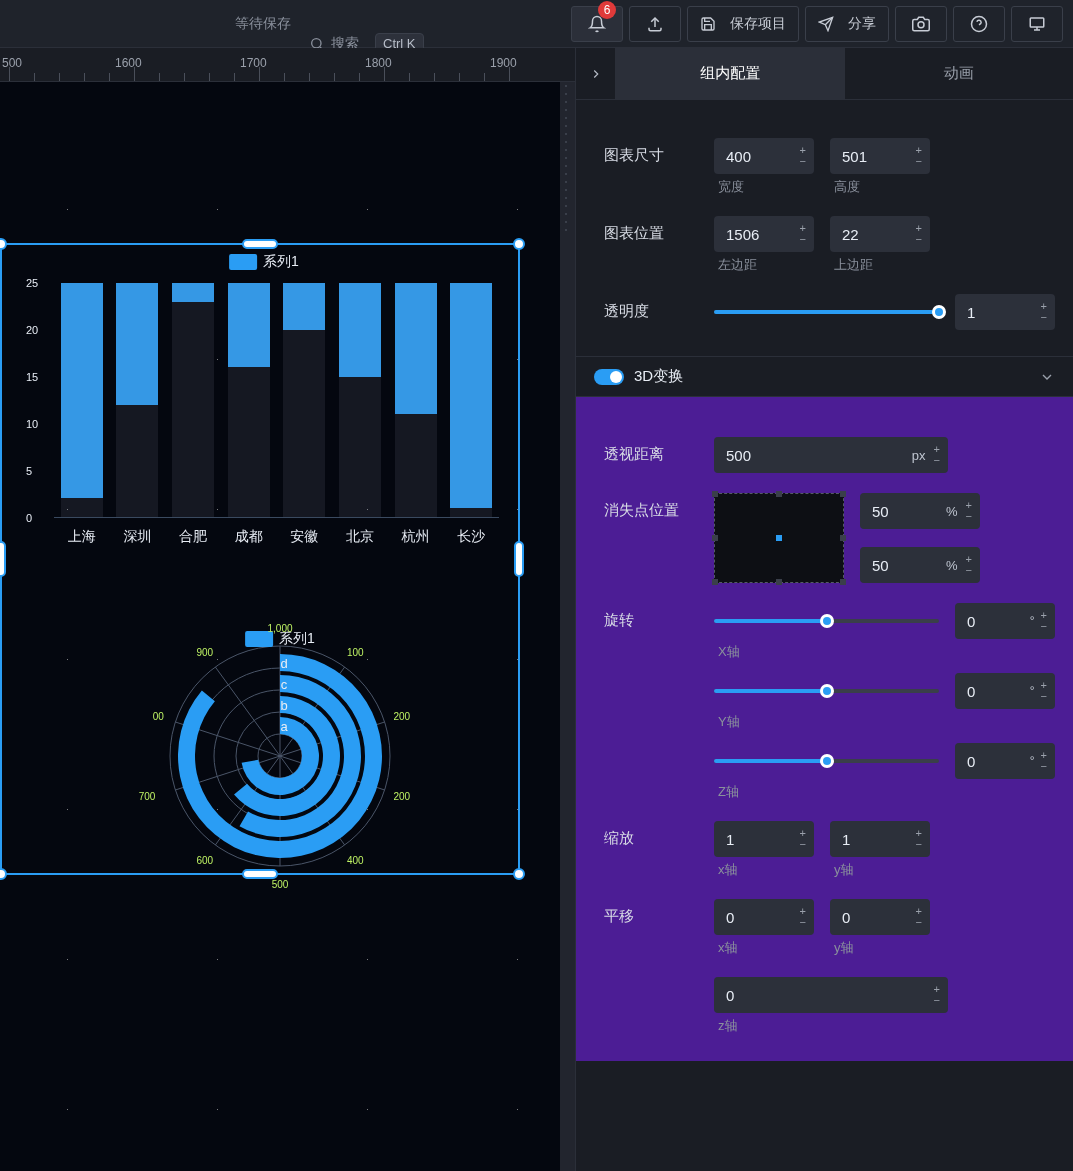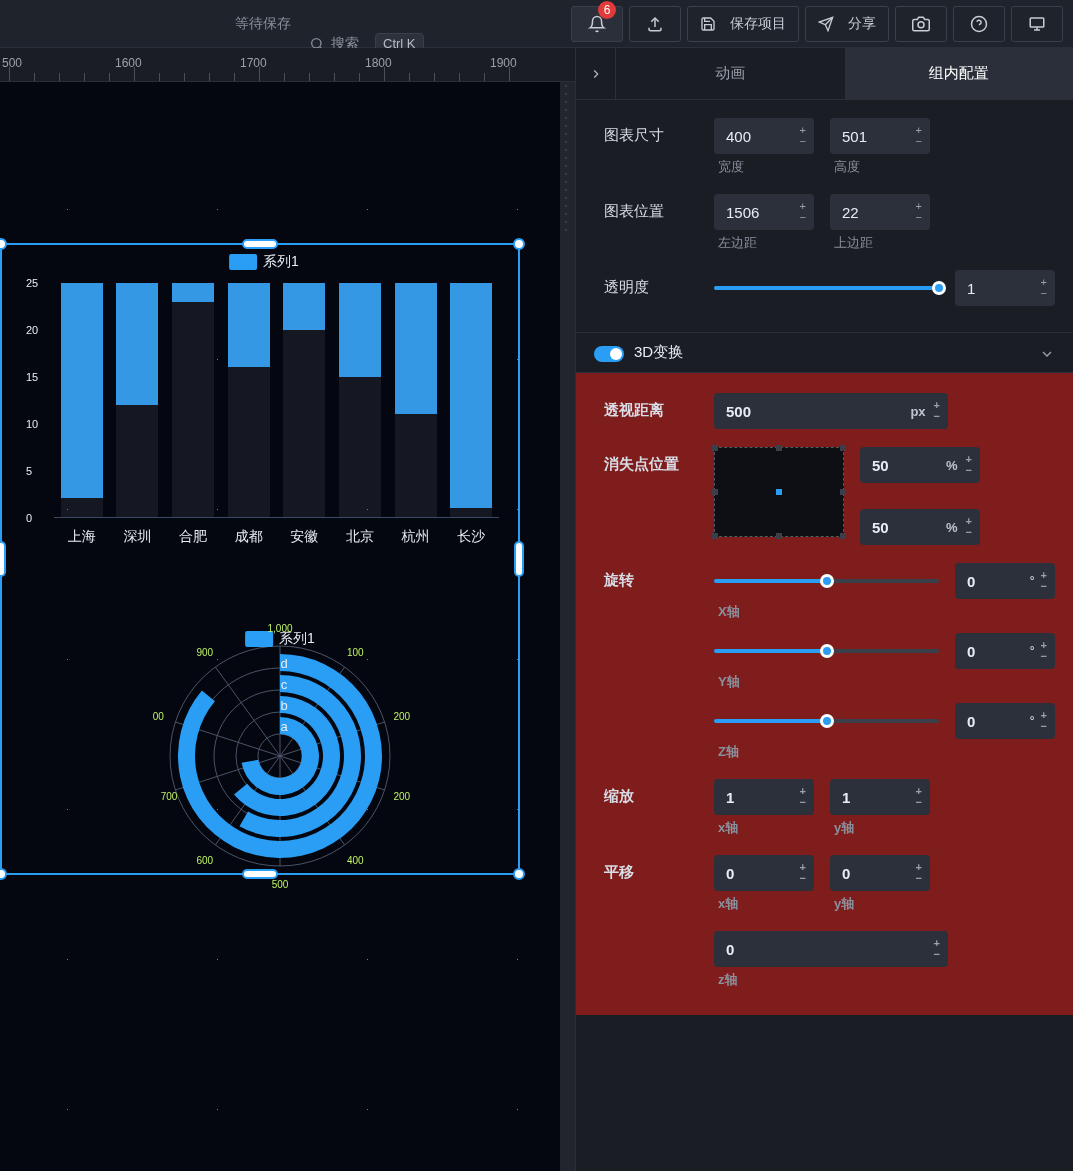--- a/index.html
+++ b/index.html
@@ -121,48 +121,48 @@
 .roselegend{position:absolute;top:22px;left:50%;transform:translateX(-50%);display:flex;align-items:center;gap:6px;color:#e8edf5;font-size:14px;}
 .ticklabel{position:absolute;color:#bef264;font-size:10px;transform:translate(-50%,-50%);}
 .rlabel{position:absolute;color:#e8edf5;font-size:13px;transform:translate(-50%,-50%);}
 
 .panel{flex:1;background:#1a1d24;border-left:1px solid #2b2f39;overflow:auto;}
 .tabs{display:flex;height:52px;border-bottom:1px solid #2b2f39;align-items:stretch;}
 .chev{width:40px;display:flex;align-items:center;justify-content:center;border-right:1px solid #2b2f39;color:#b7bdc8;}
 .tab{flex:1;display:flex;align-items:center;justify-content:center;color:#9aa0ab;font-size:15px;}
 .tab.active{background:#2b2f39;color:#fff;}
 .section{padding:18px 18px 8px 28px;}
-.row{display:flex;align-items:flex-start;margin-bottom:18px;}
+.row{display:flex;align-items:flex-start;margin-bottom:18px;margin-top:20px;}
 .row .label{width:110px;color:#d8dce5;font-size:15px;padding-top:8px;}
 .inputs{flex:1;display:flex;gap:16px;}
 .inputcol{display:flex;flex-direction:column;gap:4px;}
 .numbox{background:#2c303a;border-radius:4px;height:36px;display:flex;align-items:center;padding:0 8px 0 12px;color:#e8edf5;font-size:15px;position:relative;min-width:100px;}
 .numbox.wide{min-width:234px;}
 .numbox.wideish{min-width:120px;}
 .numbox .val{flex:1;}
 .numbox .unit{color:#bfc5d0;margin-right:8px;font-size:13px;}
 .stepper{display:flex;flex-direction:column;gap:2px;}
 .stepper span{color:#9aa0ab;font-size:11px;line-height:9px;cursor:pointer;}
 .sublabel{color:#8a909c;font-size:13px;margin-left:4px;}
 .sliderwrap{flex:1;display:flex;align-items:center;gap:16px;}
 .slider{flex:1;height:36px;display:flex;align-items:center;position:relative;}
 .track{height:4px;background:#3a3f4a;border-radius:2px;width:100%;position:relative;}
 .fill{height:4px;background:#2a9df4;border-radius:2px;}
 .thumb{position:absolute;top:50%;width:14px;height:14px;background:#2a9df4;border:3px solid #fff;border-radius:50%;transform:translate(-50%,-50%);}
-.togglerow{display:flex;align-items:flex-end;padding:10px 18px 10px 18px;border-top:1px solid #2b2f39;border-bottom:1px solid #2b2f39;}
+.togglerow{display:flex;align-items:center;padding:10px 18px 10px 18px;border-top:1px solid #2b2f39;border-bottom:1px solid #2b2f39;}
 .toggle{width:30px;height:16px;background:#2a9df4;border-radius:8px;position:relative;margin-right:10px;}
 .toggle::after{content:"";position:absolute;right:2px;top:2px;width:12px;height:12px;background:#fff;border-radius:50%;}
 .togglerow .label2{flex:1;color:#e8edf5;font-size:15px;}
 .togglerow .chevd{color:#9aa0ab;}
-.subsection{background:#7f1d1d;padding:20px 18px 8px 28px;font-weight:bold;}
+.subsection{background:#4c1d95;padding:20px 18px 8px 28px;}
 .deg{font-size:12px;color:#bfc5d0;margin-right:6px;}
 .vpbox{width:130px;height:90px;background:#0d0f14;border:1px dashed #555a66;position:relative;margin-right:16px;display:flex;align-items:center;justify-content:center;}
 .vpbox .sq{width:6px;height:6px;background:#3a3f4a;position:absolute;}
 .vpbox .sq.c{background:#2a9df4;position:static;}
-.vpcol{display:flex;flex-direction:column;gap:26px;}
+.vpcol{display:flex;flex-direction:column;gap:18px;}
 svg{display:block;}
 </style>
 </head>
 <body>
 
 <div class="topbar">
   <span class="save-status">等待保存</span>
   <div class="search">
     <svg width="16" height="16" viewBox="0 0 24 24" fill="none" stroke="#8a909c" stroke-width="2">
         <circle cx="11" cy="11" r="7"></circle>
@@ -344,21 +344,21 @@
           <path d="M135,67 A81,81 0 1 1 94.50000000000003,218.14805770653953 L103.00000000000001,203.42562584220408 A64,64 0 1 0 135,84 Z" fill="#2a9df4"></path>
           <path d="M135,46 A102,102 0 1 1 56.86346680186425,82.435663811973 L69.88622233488687,93.36305317664417 A85,85 0 1 0 135,63 Z" fill="#2a9df4"></path>
         </svg>
       <div id="roseticks">
           <span class="ticklabel" style="left: 210.237px; top: 44.4458px;">100</span>
           <span class="ticklabel" style="left: 256.735px; top: 108.446px;">200</span>
           <span class="ticklabel" style="left: 256.735px; top: 187.554px;">200</span>
           <span class="ticklabel" style="left: 210.237px; top: 251.554px;">400</span>
           <span class="ticklabel" style="left: 135px; top: 276px;">500</span>
           <span class="ticklabel" style="left: 59.7635px; top: 251.554px;">600</span>
-          <span class="ticklabel" style="left: 24px; top: 187.554px;">700</span>
+          <span class="ticklabel" style="left: 2px; top: 187.554px;">700</span>
           <span class="ticklabel" style="left: 13.2648px; top: 108.446px;">00</span>
           <span class="ticklabel" style="left: 59.7635px; top: 44.4458px;">900</span>
           <span class="ticklabel" style="left: 135px; top: 20px;">1,000</span>
         </div>
       <div id="roserlabels">
           <span class="rlabel" style="left: 139px; top: 117.5px;">a</span>
           <span class="rlabel" style="left: 139px; top: 96.5px;">b</span>
           <span class="rlabel" style="left: 139px; top: 75.5px;">c</span>
           <span class="rlabel" style="left: 139px; top: 54.5px;">d</span>
         </div>
@@ -376,22 +376,22 @@
     </div>
   </div>
 
   <div class="panel">
     <div class="tabs">
       <div class="chev">
         <svg width="14" height="14" viewBox="0 0 24 24" fill="none" stroke="#b7bdc8" stroke-width="2">
             <polyline points="9 18 15 12 9 6"></polyline>
           </svg>
       </div>
+      <div class="tab active">组内配置</div>
       <div class="tab">动画</div>
-      <div class="tab active">组内配置</div>
     </div>
 
     <div class="section">
       <div class="row">
         <div class="label">图表尺寸</div>
         <div class="inputs">
           <div class="inputcol">
             <div class="numbox">
                 <span class="val">400</span>
                 <span class="stepper">

